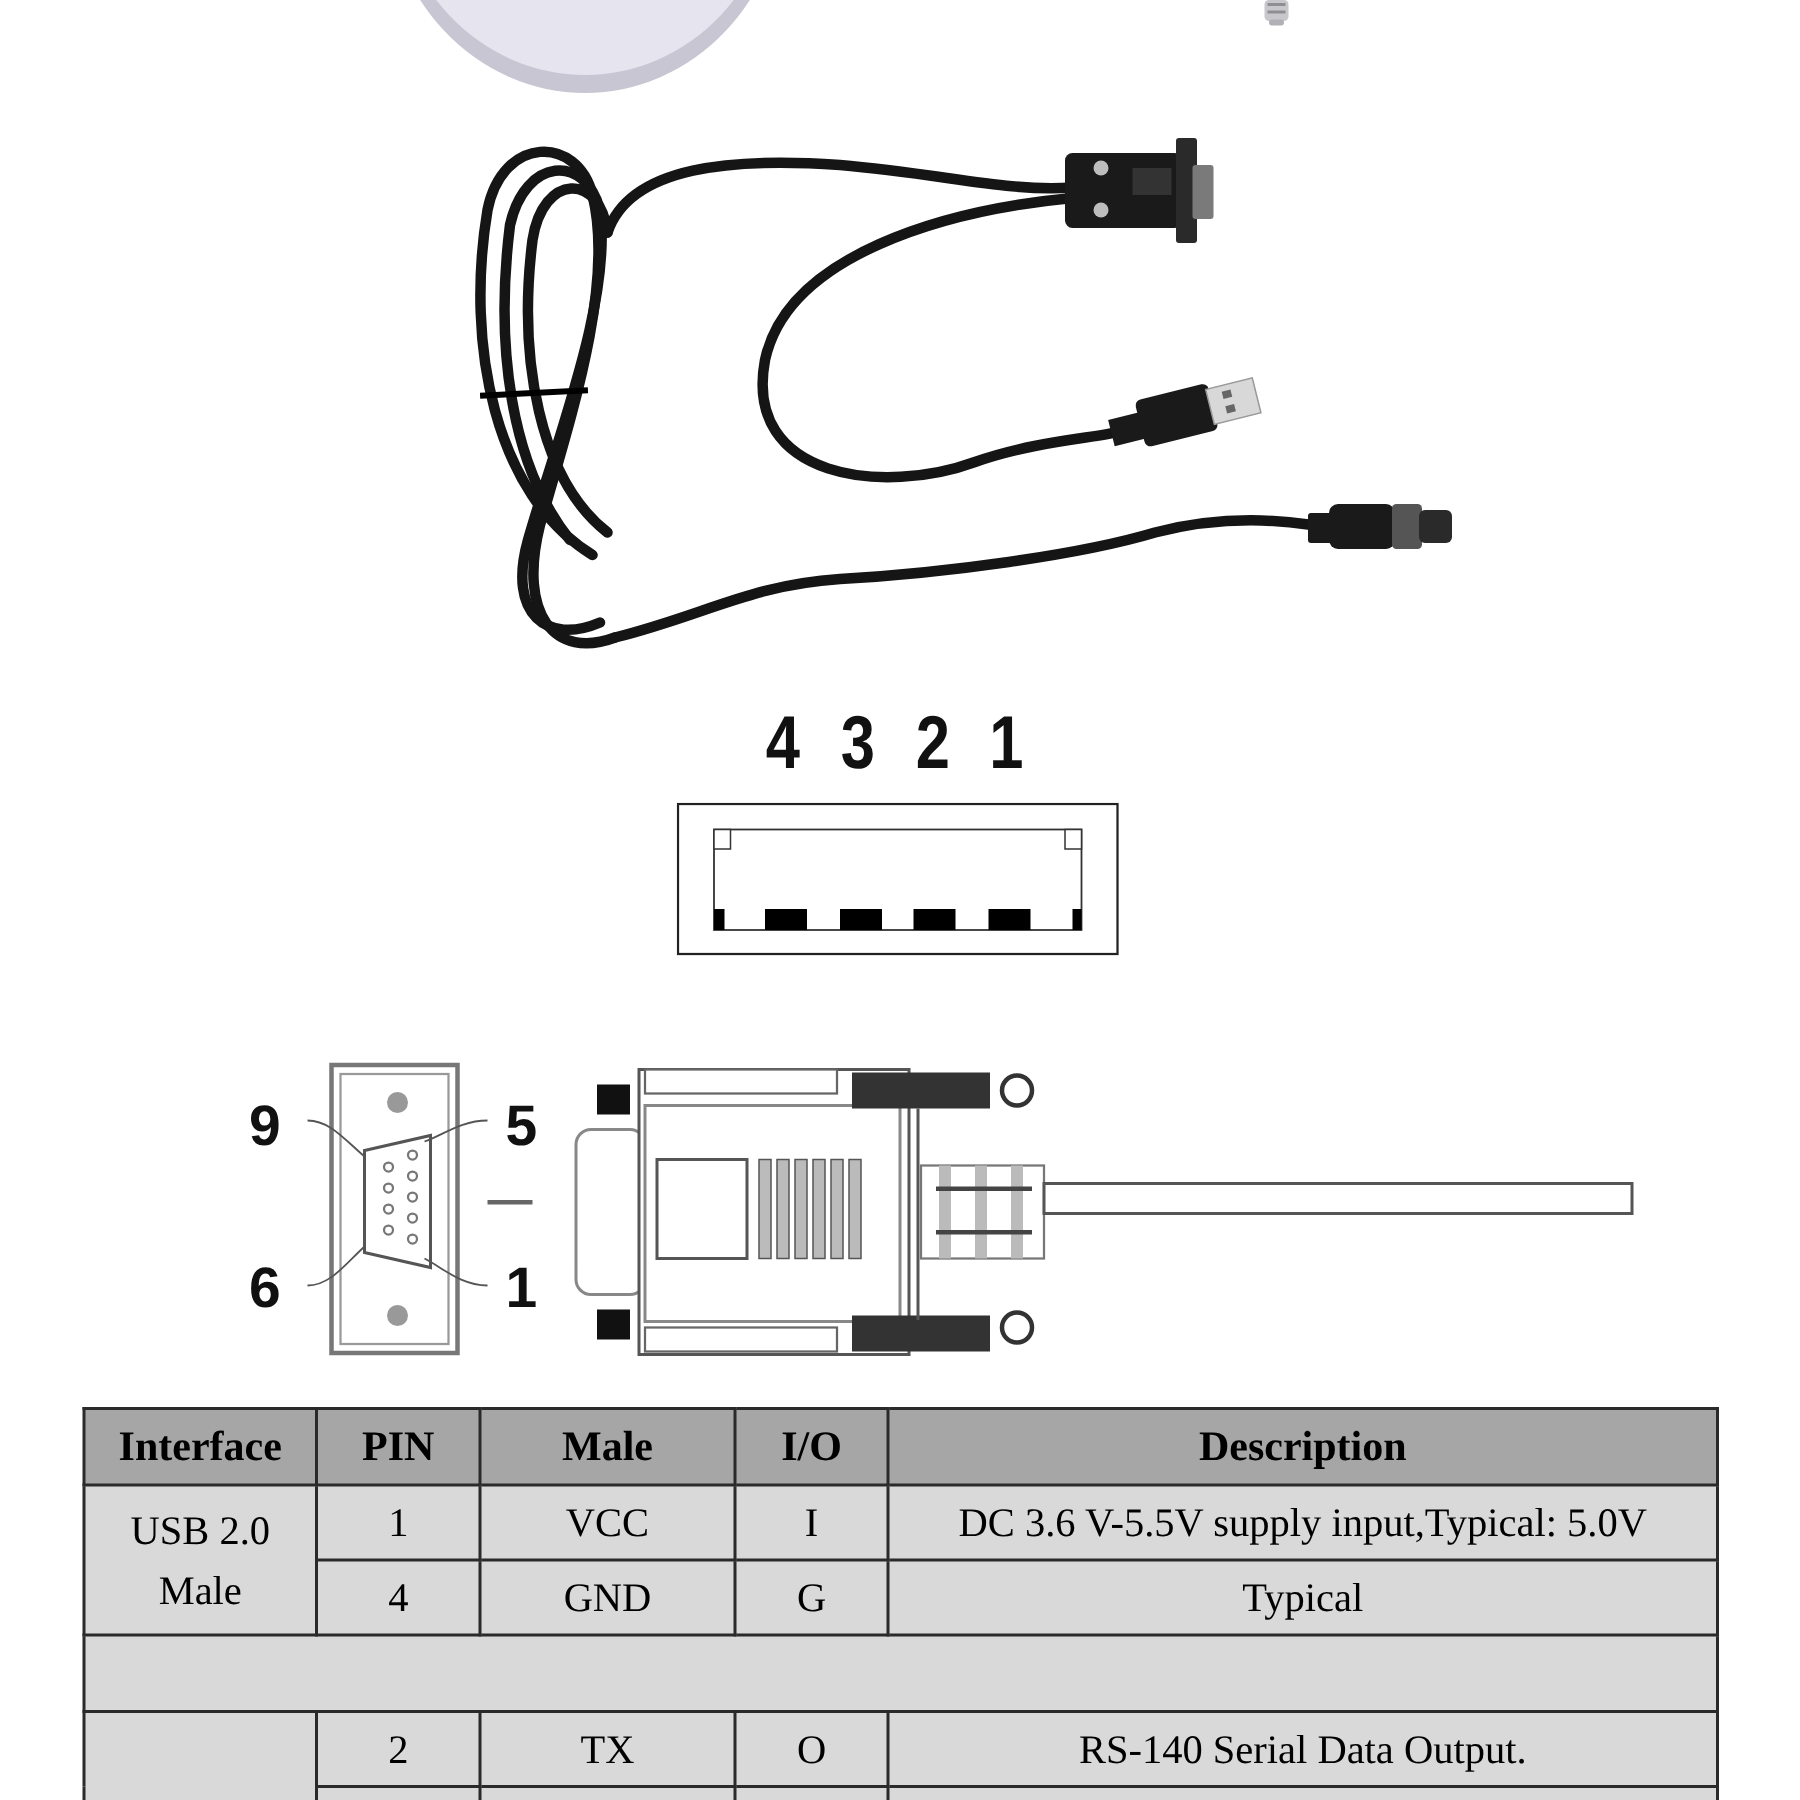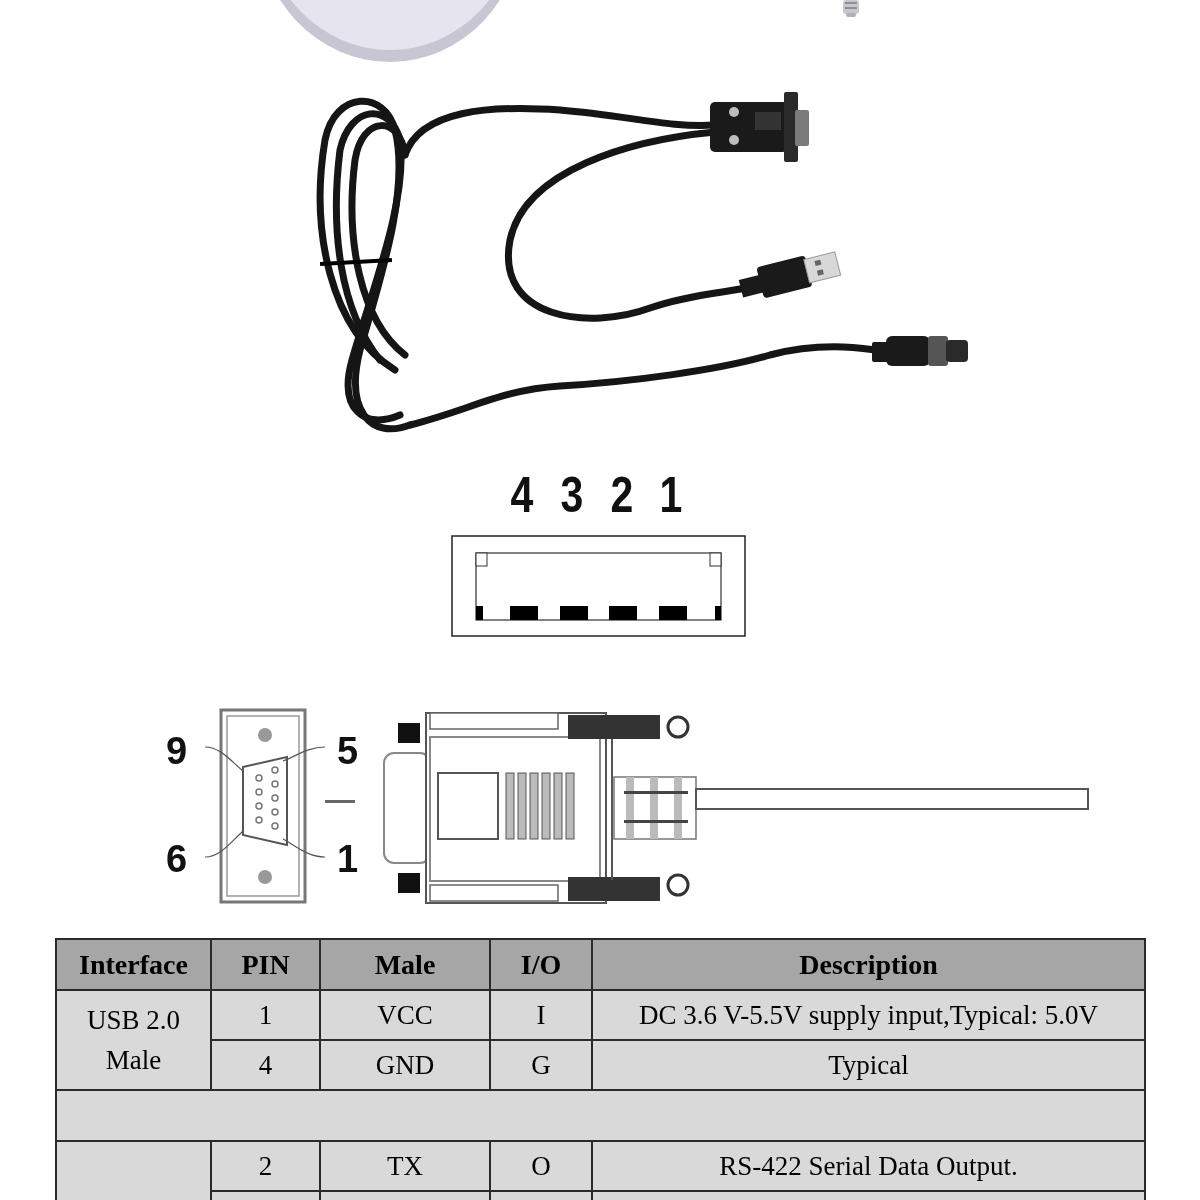--- a/index.html
+++ b/index.html
@@ -205,21 +205,21 @@
     <tr>
       <td colspan="5" style="height:49px;"></td>
     </tr>
     <tr>
       <td class="iface" rowspan="2" style="vertical-align:bottom;">
         
       </td>
       <td>2</td>
       <td>TX</td>
       <td>O</td>
-      <td>RS-422 Serial Data Output.</td>
+      <td>RS-140 Serial Data Output.</td>
     </tr>
     <tr>
       <td></td>
       <td></td>
       <td></td>
       <td></td>
     </tr>
   </tbody>
 </table>
 

